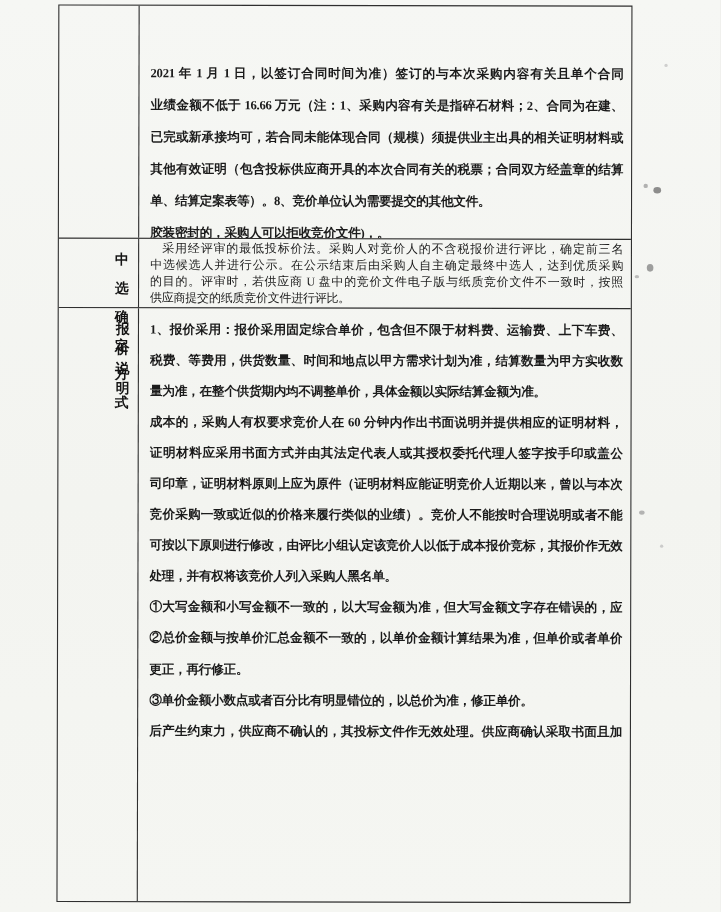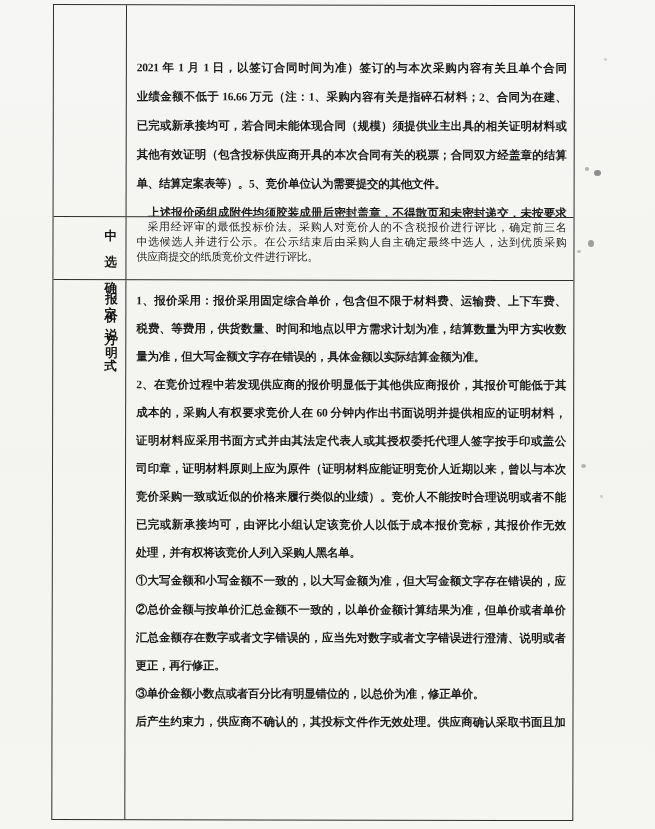--- a/index.html
+++ b/index.html
@@ -60,53 +60,51 @@
 
 <div class="paper">
   <div class="doc-table" id="table-root">
       <div class="row r0">
         <div class="label-cell"></div>
         <div class="content-cell">
           <div class="ln j">2021 年 1 月 1 日，以签订合同时间为准）签订的与本次采购内容有关且单个合同</div>
           <div class="ln j">业绩金额不低于 16.66 万元（注：1、采购内容有关是指碎石材料；2、合同为在建、</div>
           <div class="ln j">已完或新承接均可，若合同未能体现合同（规模）须提供业主出具的相关证明材料或</div>
           <div class="ln j">其他有效证明（包含投标供应商开具的本次合同有关的税票；合同双方经盖章的结算</div>
-          <div class="ln">单、结算定案表等）。5、竞价单位认为需要提交的其他文件。</div>
-          <div class="ln j ind">上述报价函组成附件均须胶装成册后密封盖章，不得散页和未密封递交，未按要求</div>
+          <div class="ln">单、结算定案表等）。8、竞价单位认为需要提交的其他文件。</div>
           <div class="ln">胶装密封的，采购人可以拒收竞价文件)，。</div>
         </div>
       </div>
       <div class="row r1">
         <div class="label-cell">
           <div class="lbl">中选确定方式</div>
         </div>
         <div class="content-cell">
           <div class="ln j ind">采用经评审的最低投标价法。采购人对竞价人的不含税报价进行评比，确定前三名</div>
           <div class="ln j">中选候选人并进行公示。在公示结束后由采购人自主确定最终中选人，达到优质采购</div>
+          <div class="ln j">的目的。评审时，若供应商 U 盘中的竞价文件电子版与纸质竞价文件不一致时，按照</div>
           <div class="ln">供应商提交的纸质竞价文件进行评比。</div>
         </div>
       </div>
       <div class="row r2">
         <div class="label-cell">
           <div class="lbl">报价说明</div>
         </div>
         <div class="content-cell">
           <div class="ln j">1、报价采用：报价采用固定综合单价，包含但不限于材料费、运输费、上下车费、</div>
           <div class="ln j">税费、等费用，供货数量、时间和地点以甲方需求计划为准，结算数量为甲方实收数</div>
-          <div class="ln">量为准，但大写金额文字存在错误的，具体金额以实际结算金额为准。</div>
-          <div class="ln j">2、在竞价过程中若发现供应商的报价明显低于其他供应商报价，其报价可能低于其</div>
+          <div class="ln">量为准，在整个供货期内均不调整单价，具体金额以实际结算金额为准。</div>
           <div class="ln j">成本的，采购人有权要求竞价人在 60 分钟内作出书面说明并提供相应的证明材料，</div>
           <div class="ln j">证明材料应采用书面方式并由其法定代表人或其授权委托代理人签字按手印或盖公</div>
           <div class="ln j">司印章，证明材料原则上应为原件（证明材料应能证明竞价人近期以来，曾以与本次</div>
           <div class="ln j">竞价采购一致或近似的价格来履行类似的业绩）。竞价人不能按时合理说明或者不能</div>
-          <div class="ln j">已完或新承接均可，由评比小组认定该竞价人以低于成本报价竞标，其报价作无效</div>
+          <div class="ln j">可按以下原则进行修改，由评比小组认定该竞价人以低于成本报价竞标，其报价作无效</div>
           <div class="ln">处理，并有权将该竞价人列入采购人黑名单。</div>
           <div class="ln j">①大写金额和小写金额不一致的，以大写金额为准，但大写金额文字存在错误的，应</div>
           <div class="ln j">②总价金额与按单价汇总金额不一致的，以单价金额计算结果为准，但单价或者单价</div>
-          <div class="ln j">汇总金额存在数字或者文字错误的，应当先对数字或者文字错误进行澄清、说明或者</div>
           <div class="ln">更正，再行修正。</div>
           <div class="ln">③单价金额小数点或者百分比有明显错位的，以总价为准，修正单价。</div>
           <div class="ln j">后产生约束力，供应商不确认的，其投标文件作无效处理。供应商确认采取书面且加</div>
         </div>
       </div>
     </div>
   <div class="speck s1"></div>
   <div class="speck s2"></div>
   <div class="speck s3"></div>
   <div class="speck s4"></div>

